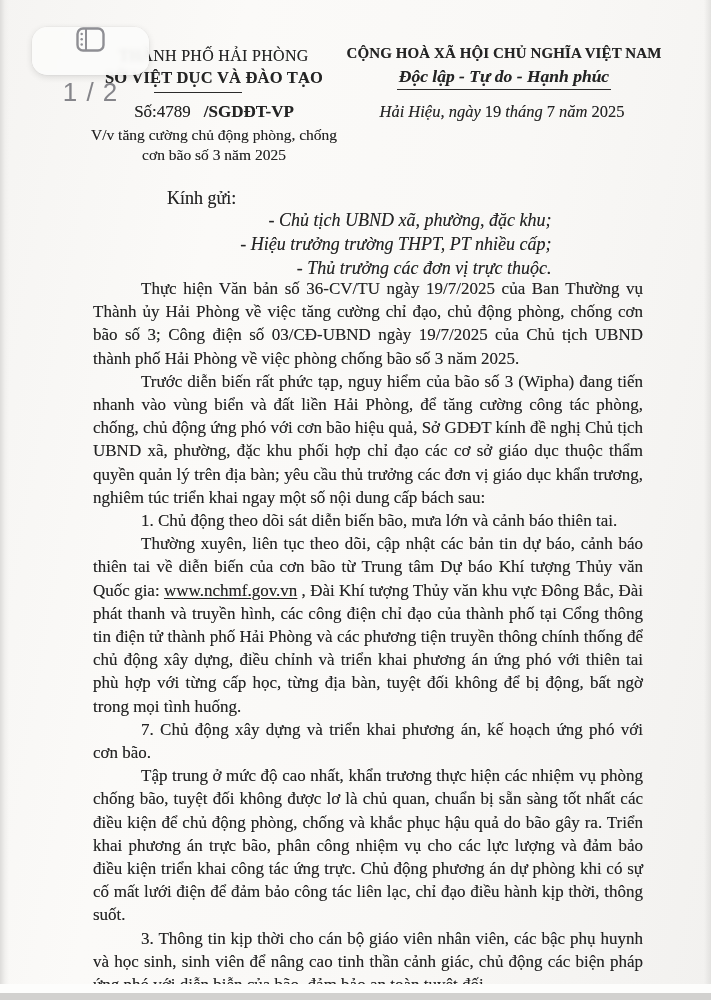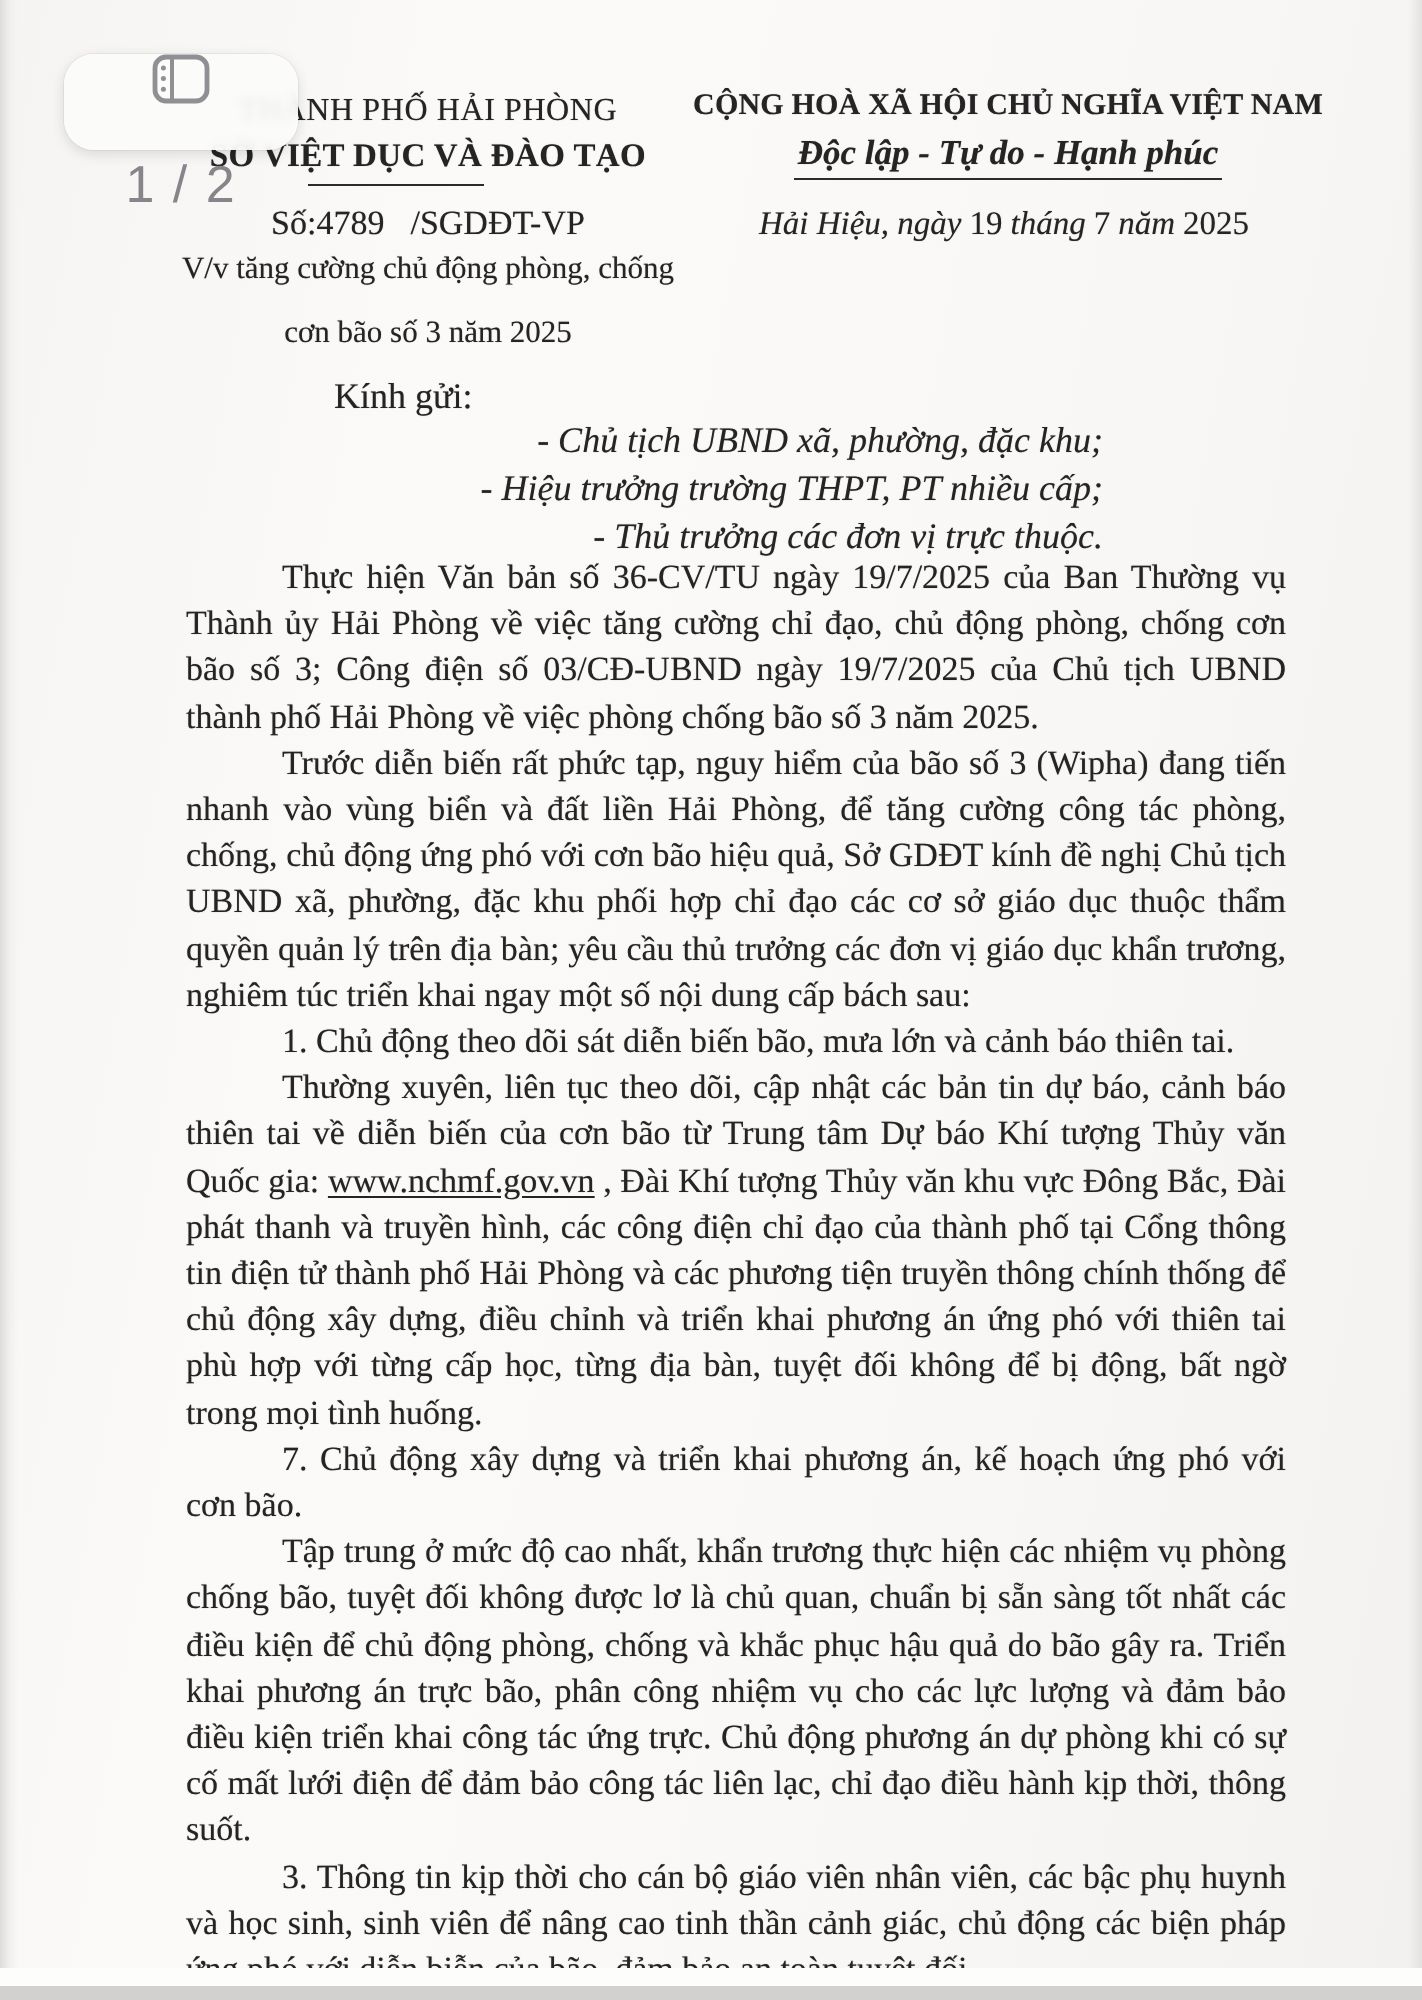--- a/index.html
+++ b/index.html
@@ -15,21 +15,21 @@
   .edge-bottom-gap{position:absolute;left:0;right:0;bottom:7px;height:9px;background:#fdfdfc;}
 
   .doc{color:#242424;text-shadow:0 0 .5px rgba(35,35,35,.45);}
 
   
   .hdr-left{position:absolute;left:63px;top:47px;width:302px;text-align:center;}
   .hdr-left .l1{font-size:16px;letter-spacing:.3px;}
   .hdr-left .l2{font-size:16.5px;font-weight:bold;margin-top:3px;letter-spacing:.2px;}
   .hdr-left .rule{width:88px;border-top:1.7px solid #2b2b2b;margin:4px auto 0;transform:translateX(-16px);}
   .so-line{font-size:17px;margin-top:9px;}
-  .so-line .suffix{margin-left:13px;}
+  .so-line .suffix{margin-left:13px;font-weight:bold;}
   .vv{font-size:15.5px;line-height:19.5px;margin-top:3px;}
 
   
   .hdr-right{position:absolute;left:346px;top:45px;width:316px;text-align:center;}
   .hdr-right .l1{font-size:15px;font-weight:bold;letter-spacing:.1px;}
   .hdr-right .l2{display:inline-block;font-size:17.5px;font-weight:bold;margin-top:4px;
        border-bottom:1.7px solid #2b2b2b;padding:0 2px 2px;font-style:italic;}
   .date-line{font-size:16.5px;font-style:italic;margin-top:12px;}
   .date-line .num{font-style:normal;margin:0 4px;}
 
@@ -65,21 +65,21 @@
   <div class="doc">
 
     <div class="hdr-left">
       <div class="l1">THÀNH PHỐ HẢI PHÒNG</div>
       <div class="l2">SỞ VIỆT DỤC VÀ ĐÀO TẠO</div>
       <div class="rule"></div>
       <div class="so-line">
         <span>Số:4789</span><span class="suffix">/SGDĐT-VP</span>
       </div>
       <div class="vv">V/v tăng cường chủ động phòng, chống</div>
-      <div class="vv" style="margin-top:12px;">cơn bão số 3 năm 2025</div>
+      <div class="vv" style="margin-top:0;">cơn bão số 3 năm 2025</div>
     </div>
 
     <div class="hdr-right">
       <div class="l1">CỘNG HOÀ XÃ HỘI CHỦ NGHĨA VIỆT NAM</div>
       <div><span class="l2">Độc lập - Tự do - Hạnh phúc</span></div>
       <div class="date-line">
         <span>Hải Hiệu, ngày</span><span class="num">19</span><span>tháng</span><span class="num">7</span><span>năm</span><span class="num">2025</span>
       </div>
     </div>
 

